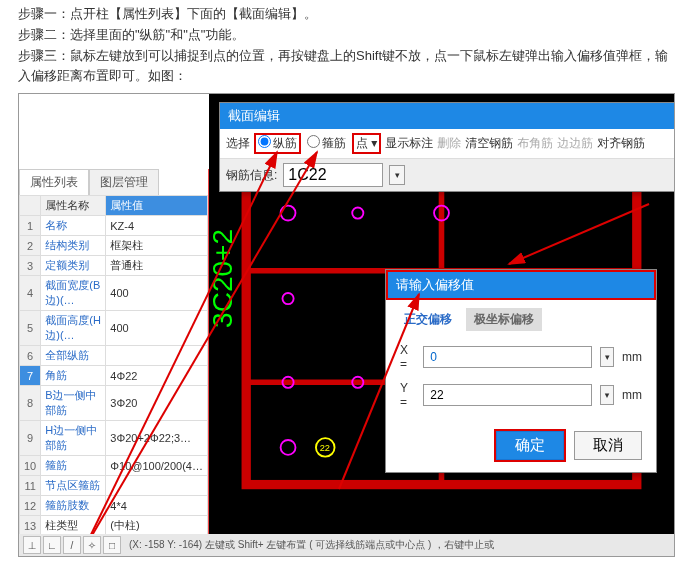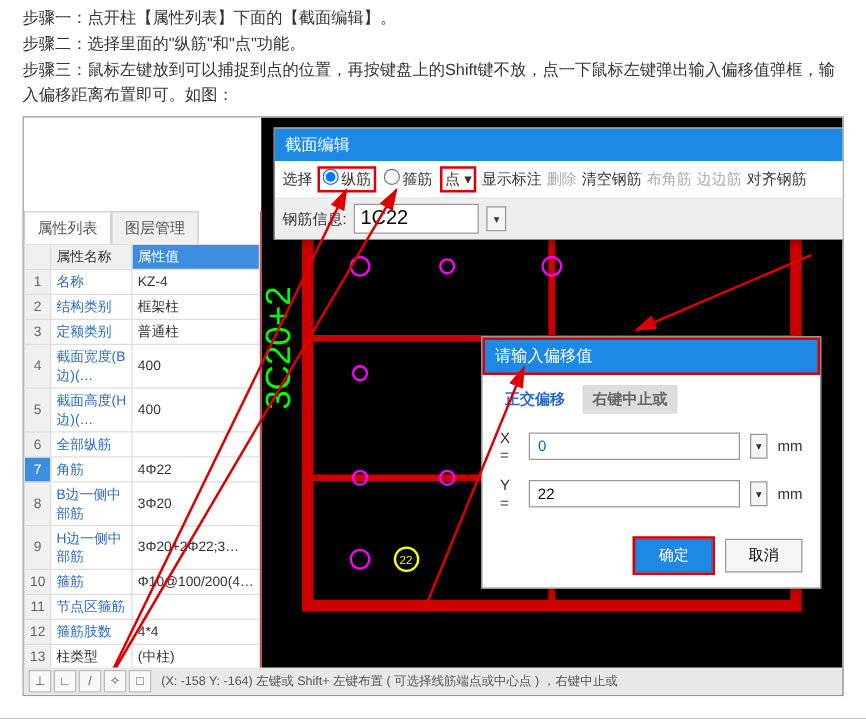--- a/index.html
+++ b/index.html
@@ -35,21 +35,21 @@
 .dropdown-btn { border: 1px solid #999; width: 16px; height: 20px; display: inline-flex; align-items: center; justify-content: center; font-size: 9px; background: #f5f5f5; }
 .offset-dialog { left: 366px; top: 175px; width: 272px; }
 .offset-title { border: 2px solid #d00; }
 .offset-tabs { display: flex; padding: 8px 10px 0; gap: 6px; font-size: 12px; font-weight: bold; }
 .offset-tabs .t { padding: 3px 8px; color: #2a6bc7; }
 .offset-tabs .t.inactive { background: #ddd; color: #666; }
 .offset-body { padding: 12px 14px; }
 .offset-row { display: flex; align-items: center; gap: 8px; margin-bottom: 10px; font-size: 12px; }
 .offset-row input { flex: 1; border: 1px solid #999; padding: 3px 6px; font-size: 12px; }
 .offset-btns { display: flex; justify-content: flex-end; gap: 10px; padding: 0 14px 12px; }
-.btn { padding: 4px 18px; border: 1px solid #999; background: #f5f5f5; font-size: 12px; }
+.btn { padding: 4px 18px; border: 1px solid #999; background: #f5f5f5; font-size: 15px; }
 .btn.primary { background: #1e88e5; color: #fff; border-color: #1976d2; }
 .btn.primary.hl { outline: 2px solid #d00; }
 .status-bar { position: absolute; bottom: 0; left: 0; right: 0; height: 22px; background: #e8e8e8; display: flex; align-items: center; font-size: 10px; color: #555; padding: 0 4px; gap: 2px; }
 .status-bar .tool { width: 18px; height: 18px; border: 1px solid #bbb; display: inline-flex; align-items: center; justify-content: center; background: #f8f8f8; }
 .red-arrow { position: absolute; pointer-events: none; }
 </style>
 </head>
 <body>
 
 <div class="instructions">
@@ -200,21 +200,21 @@
       <span>钢筋信息:</span>
       <input value="1C22" style="">
       <span class="dropdown-btn">▾</span>
     </div>
   </div>
 
   <div class="dialog offset-dialog">
     <div class="dialog-title offset-title">请输入偏移值</div>
     <div class="offset-tabs">
       <div class="t">正交偏移</div>
-      <div class="t inactive">右键中止或</div>
+      <div class="t inactive">极坐标偏移</div>
     </div>
     <div class="offset-body">
       <div class="offset-row">
         <span>X =</span>
         <input style="color: rgb(0, 102, 204);" value="0">
         <span class="dropdown-btn">▾</span>
         <span>mm</span>
       </div>
       <div class="offset-row">
         <span>Y =</span>

